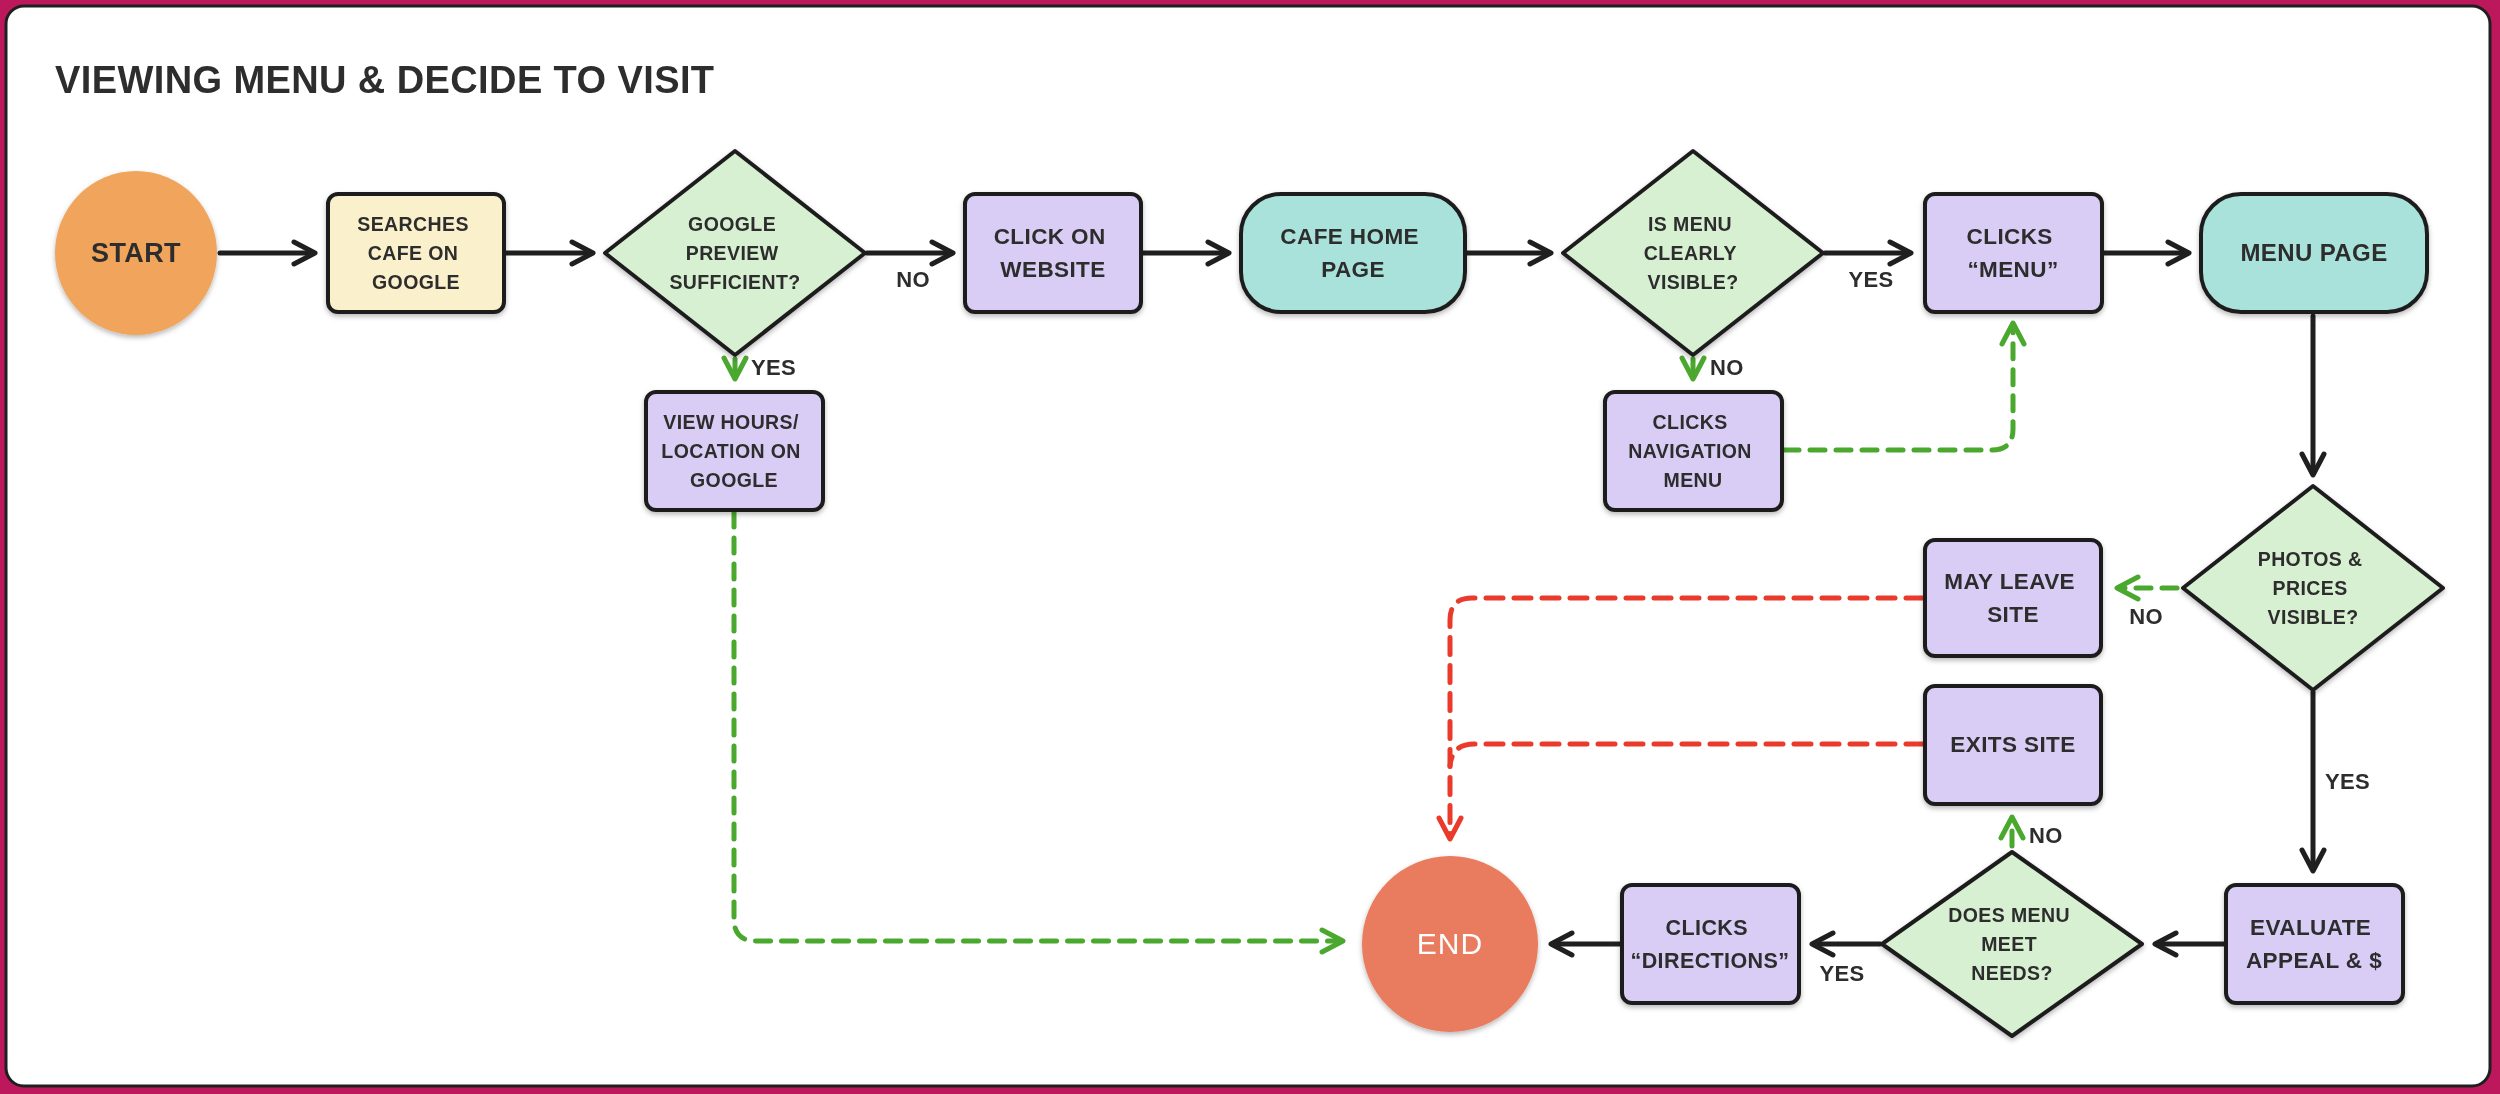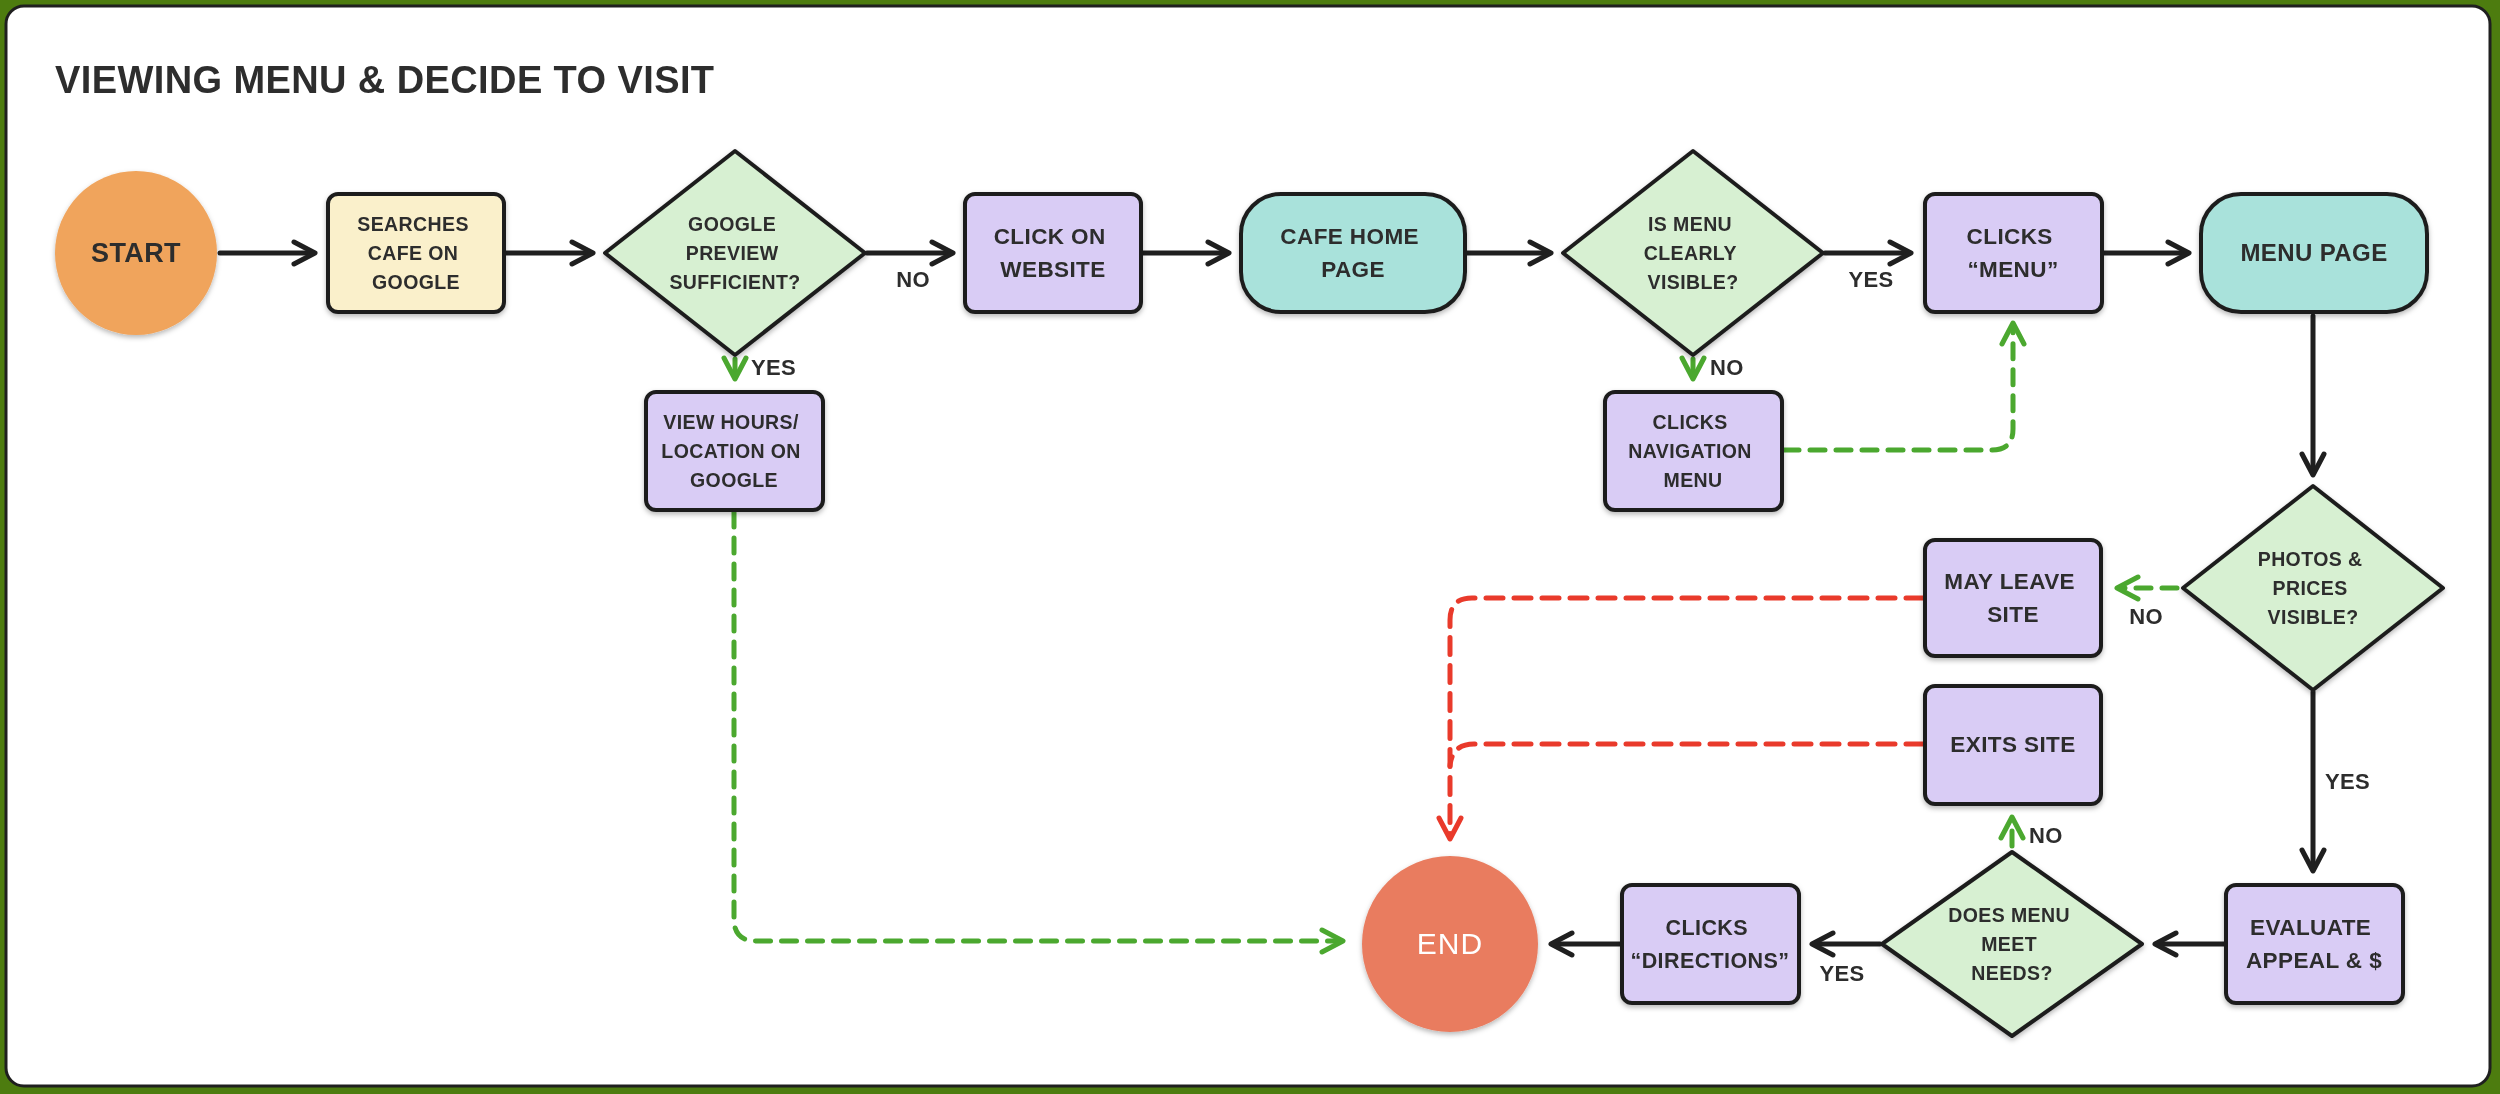--- a/index.html
+++ b/index.html
@@ -1,16 +1,16 @@
 <!DOCTYPE html>
 <html style="--ink: #1f1f1f; --text_ink: #2d2d2d; --frame_stroke: #1f1f1f; --canvas_bg: #ffffff; --start_fill: #f0a45c; --input_fill: #faf0cb; --decision_fill: #d7f0d2; --process_fill: #d9ccf5; --page_fill: #a9e2db; --end_fill: #e97c5f; --end_text: #ffffff; --branch_green: #4ba82f; --exit_red: #e93a2b;"><head>
 <meta charset="utf-8">
 <style>
   html,body{margin:0;padding:0;background:#fdfdfd;}
-  .stage{position:relative;width:2500px;height:1094px;background:#4d7c0f;overflow:hidden;
+  .stage{position:relative;width:2500px;height:1094px;background:#be185d;overflow:hidden;
          font-family:"Liberation Sans", sans-serif;}
   svg{position:absolute;left:0;top:0;}
   
   .frame{fill:var(--canvas_bg);stroke:var(--frame_stroke);stroke-width:3;}
   
   .node{stroke:var(--ink);stroke-width:4;stroke-linejoin:round;}
   .f-start{fill:var(--start_fill);stroke:none;}
   .f-input{fill:var(--input_fill);}
   .f-decision{fill:var(--decision_fill);}
   .f-process{fill:var(--process_fill);}

